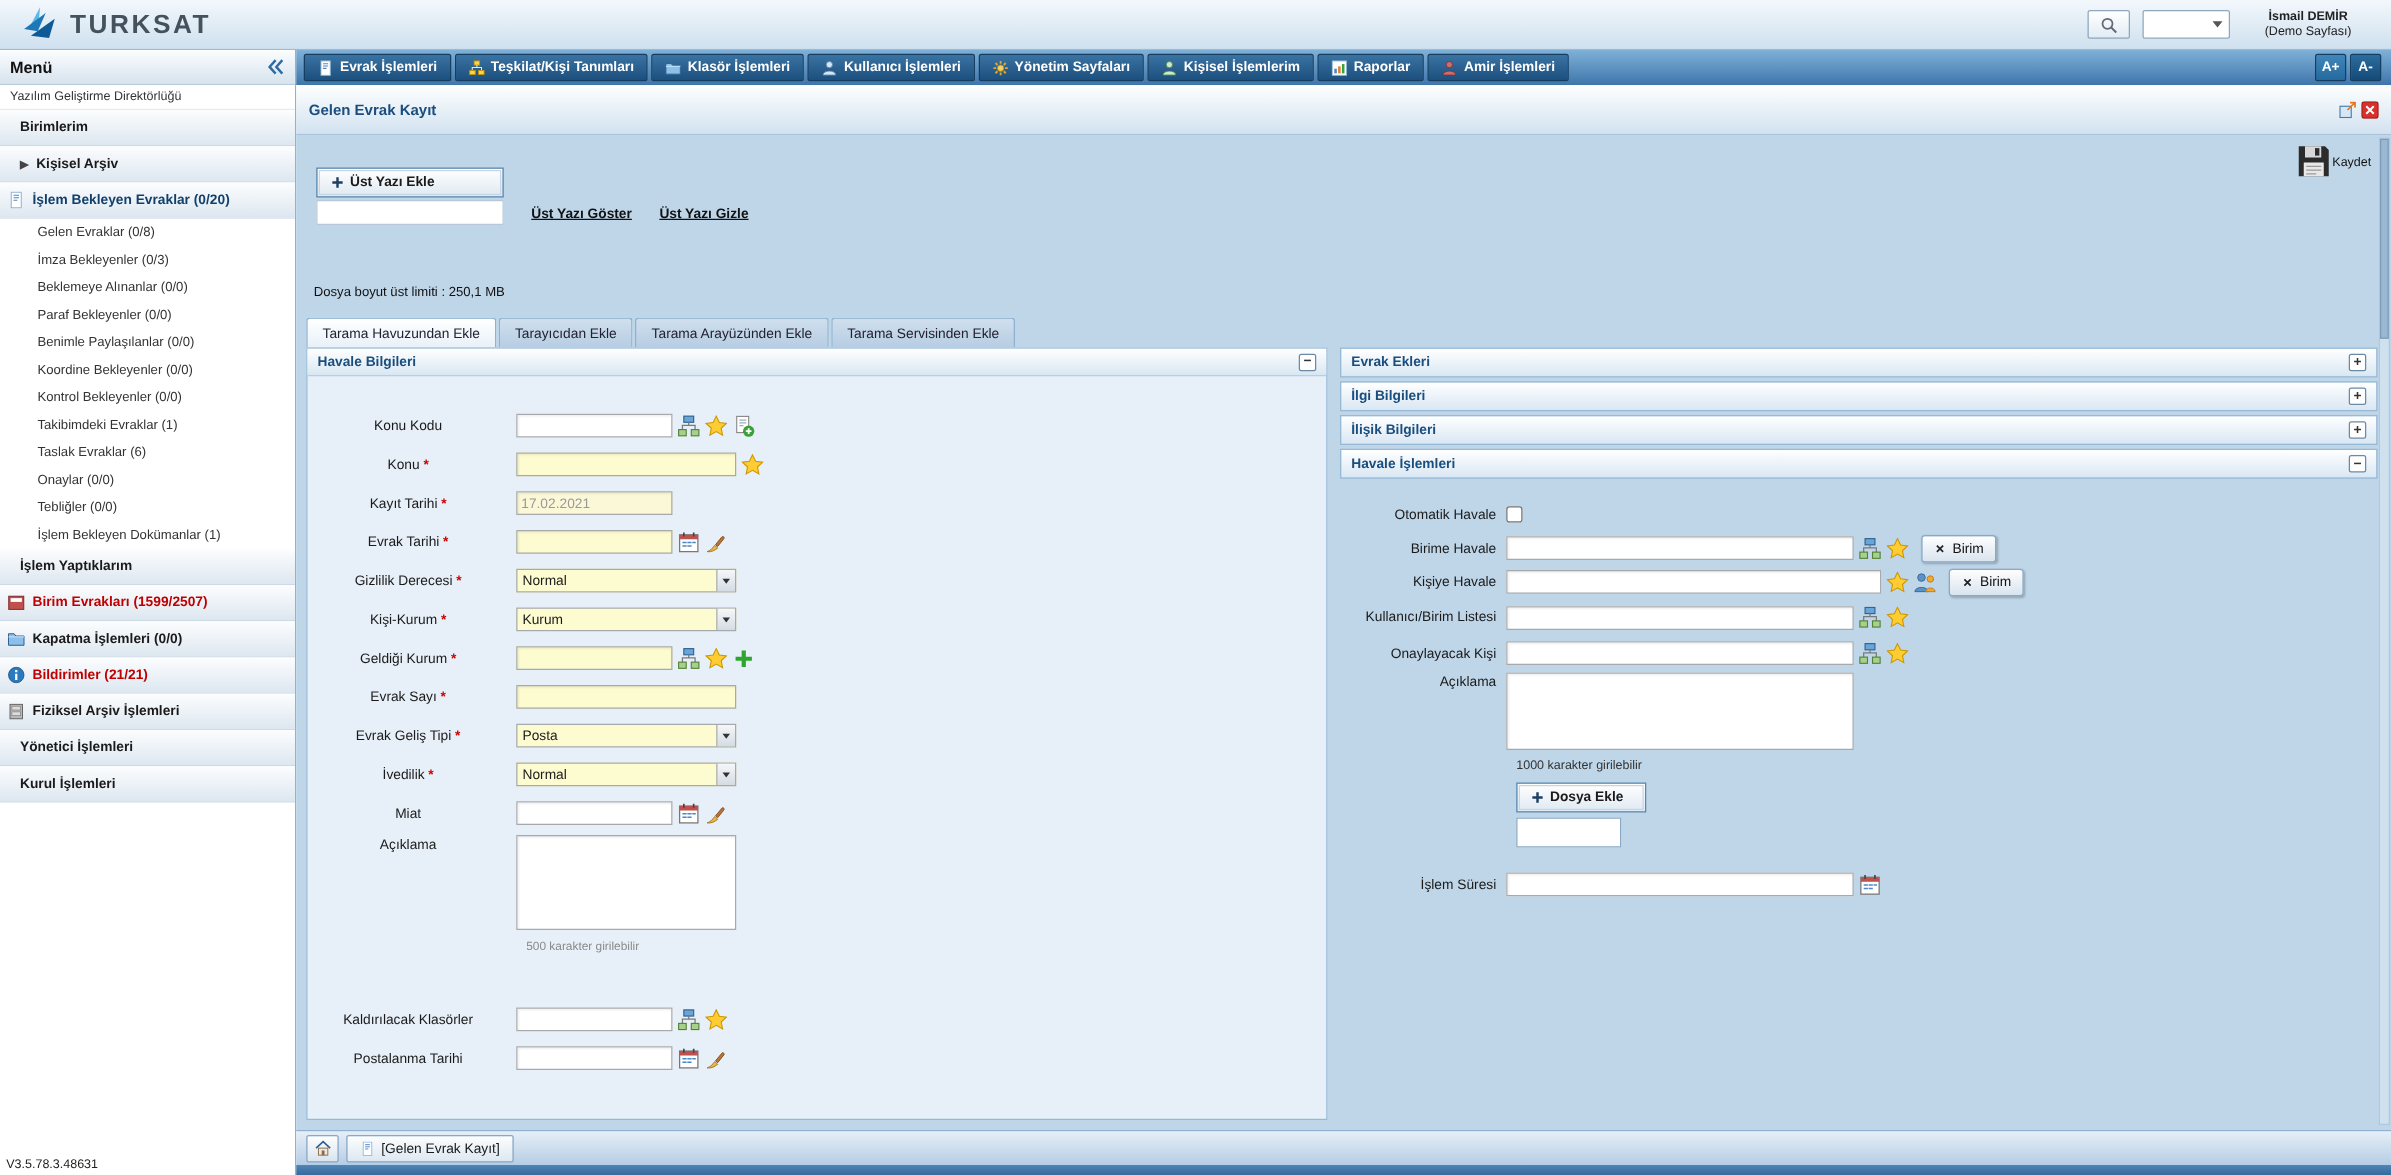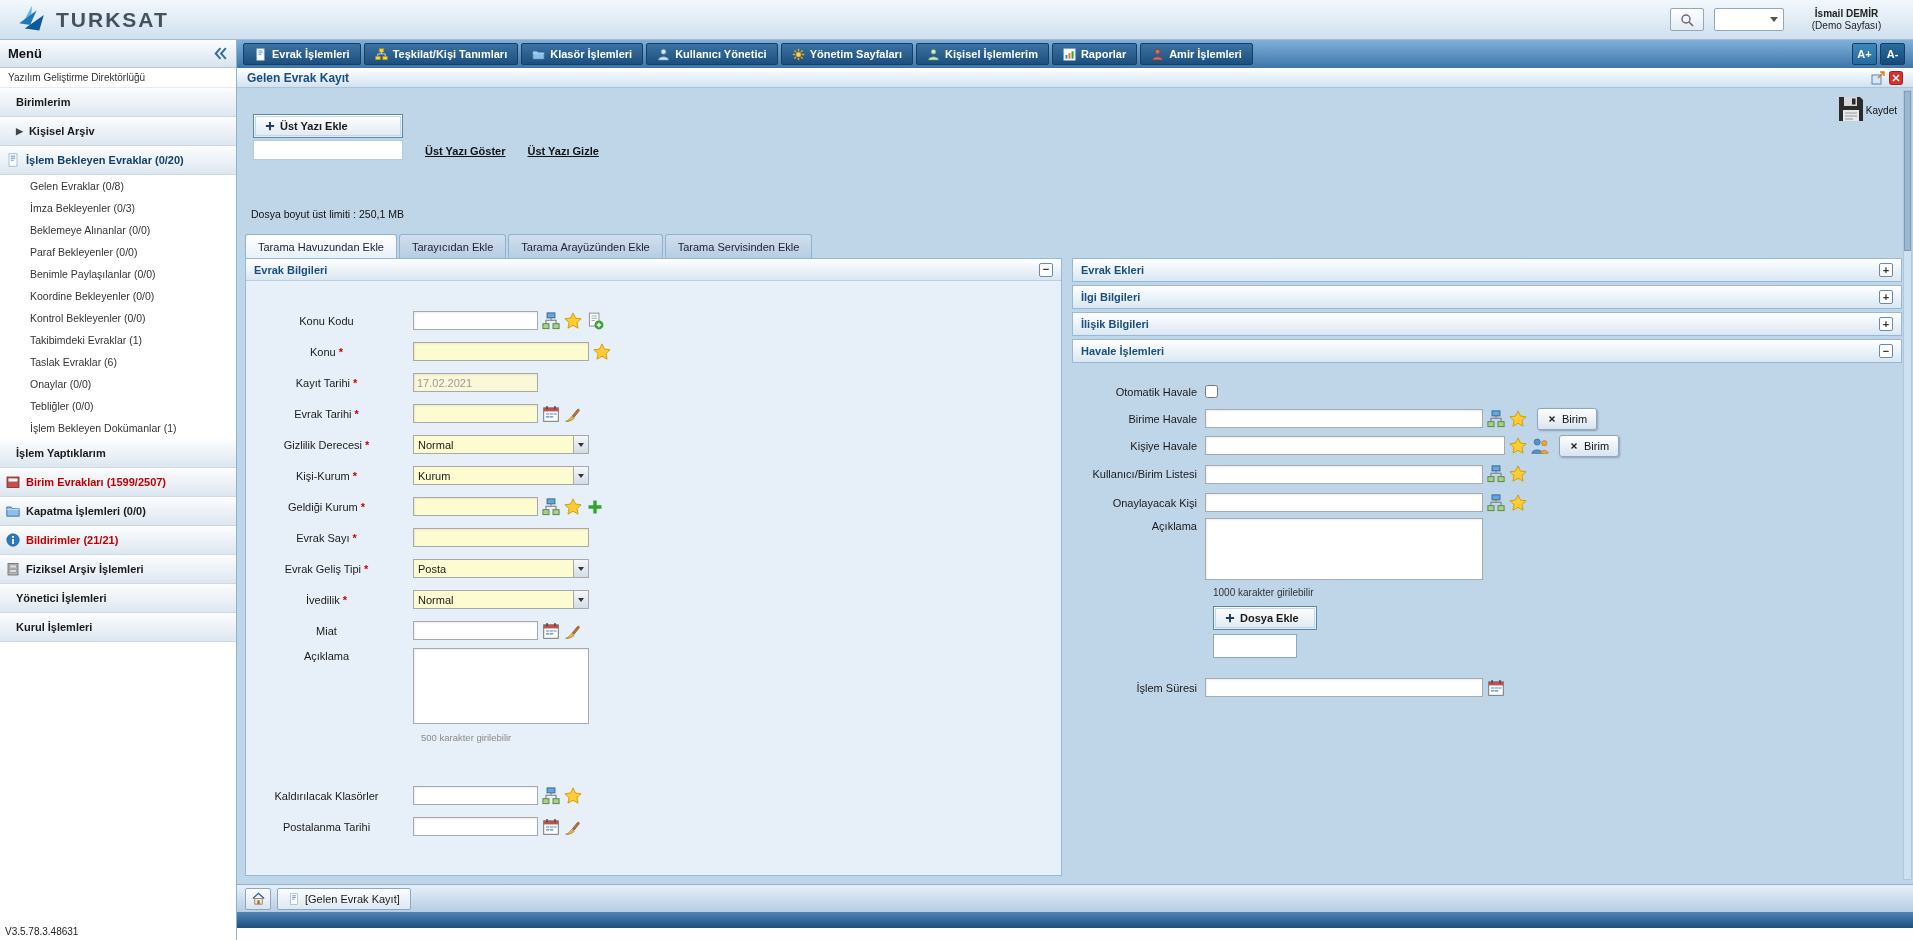--- a/index.html
+++ b/index.html
@@ -30,21 +30,21 @@
   .tri{font-size:9px;color:#444}
   .version{position:absolute;left:5px;bottom:3px;font-size:10px;color:#222}
   
   #main{position:absolute;left:237px;top:40px;width:1676px;height:900px}
   #navbar{height:28px;background:linear-gradient(#7fb0d8,#3e76ab);display:flex;align-items:center;gap:3px;padding:0 6px;position:relative}
   .navbtn{height:22px;display:flex;align-items:center;gap:5px;padding:0 10px;background:linear-gradient(#3a73a3,#1c4f7d);border:1px solid #153e61;border-radius:2px;color:#fff;font-size:11px;font-weight:bold;cursor:pointer;white-space:nowrap}
   .fontbtns{position:absolute;right:8px;top:3px;display:flex;gap:3px}
   .fbtn{width:25px;height:22px;color:#fff;font-weight:bold;font-size:11px;display:flex;align-items:center;justify-content:center;border:1px solid #153e61;border-radius:2px;cursor:pointer}
   .fbtn.plus{background:linear-gradient(#3f86ba,#246a9e)}
   .fbtn.minus{background:linear-gradient(#2a6c9e,#154a78)}
-  #titlebar{height:20px;background:linear-gradient(#feffff,#d2e2f0);border-bottom:1px solid #a9c4da;display:flex;align-items:center;padding:0 10px}
+  #titlebar{height:40px;background:linear-gradient(#feffff,#d2e2f0);border-bottom:1px solid #a9c4da;display:flex;align-items:center;padding:0 10px}
   #titlebar .t{font-size:12px;font-weight:bold;color:#1a4e7e}
   .tb-icons{margin-left:auto;display:flex;gap:4px;align-items:center}
   .tb-icons svg{cursor:pointer}
   #content{position:relative;height:796px;background:#bfd6e9;overflow:hidden}
   #taskbar{height:28px;background:linear-gradient(#e6eff7,#b5cde4);border-top:1px solid #8fb2d1;display:flex;align-items:center;gap:6px;padding:0 8px}
   .tkbtn{width:26px;height:22px;background:linear-gradient(#fefefe,#d9e4ef);border:1px solid #8aa8c4;border-radius:2px;display:flex;align-items:center;justify-content:center;cursor:pointer}
   .tktab{height:22px;display:flex;align-items:center;gap:5px;padding:0 10px;background:linear-gradient(#fdfdfd,#dce8f2);border:1px solid #8aa8c4;border-radius:2px;font-size:11px;cursor:pointer}
   #bottomstrip{height:16px;background:linear-gradient(#4e86b8,#1d4e7c)}
   
   .savebox{position:absolute;right:16px;top:6px;display:flex;flex-direction:row;align-items:center;cursor:pointer}
@@ -367,21 +367,21 @@
     <button class="navbtn">
       <svg width="13" height="13">
           <use href="#i-nfolder"></use>
         </svg>
       <span>Klasör İşlemleri</span>
     </button>
     <button class="navbtn">
       <svg width="13" height="13">
           <use href="#i-nuser"></use>
         </svg>
-      <span>Kullanıcı Yönetici</span>
+      <span>Kullanıcı İşlemleri</span>
     </button>
     <button class="navbtn">
       <svg width="13" height="13">
           <use href="#i-ngear"></use>
         </svg>
       <span>Yönetim Sayfaları</span>
     </button>
     <button class="navbtn">
       <svg width="13" height="13">
           <use href="#i-nperson"></use>
@@ -446,21 +446,21 @@
 
     <div class="scantabs">
       <div class="stab active">Tarama Havuzundan Ekle</div>
       <div class="stab">Tarayıcıdan Ekle</div>
       <div class="stab">Tarama Arayüzünden Ekle</div>
       <div class="stab">Tarama Servisinden Ekle</div>
     </div>
 
     <div class="panel">
       <div class="phead">
-        <span>Evrak Bilgileri</span>
+        <span>Havale Bilgileri</span>
         <span class="pbtn">−</span>
       </div>
       <div class="pbody">
 
         <div class="frow">
           <span class="flbl"><span>Konu Kodu</span></span>
           <input type="text" class="ti w125" style="">
           <svg class="ic">
               <use href="#i-lookup"></use>
             </svg>

